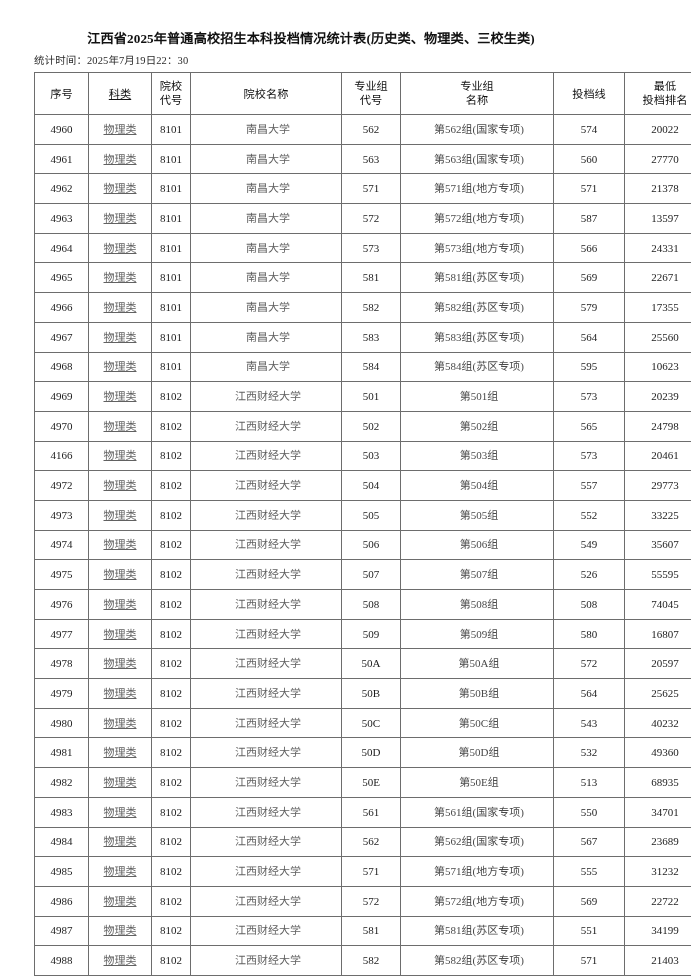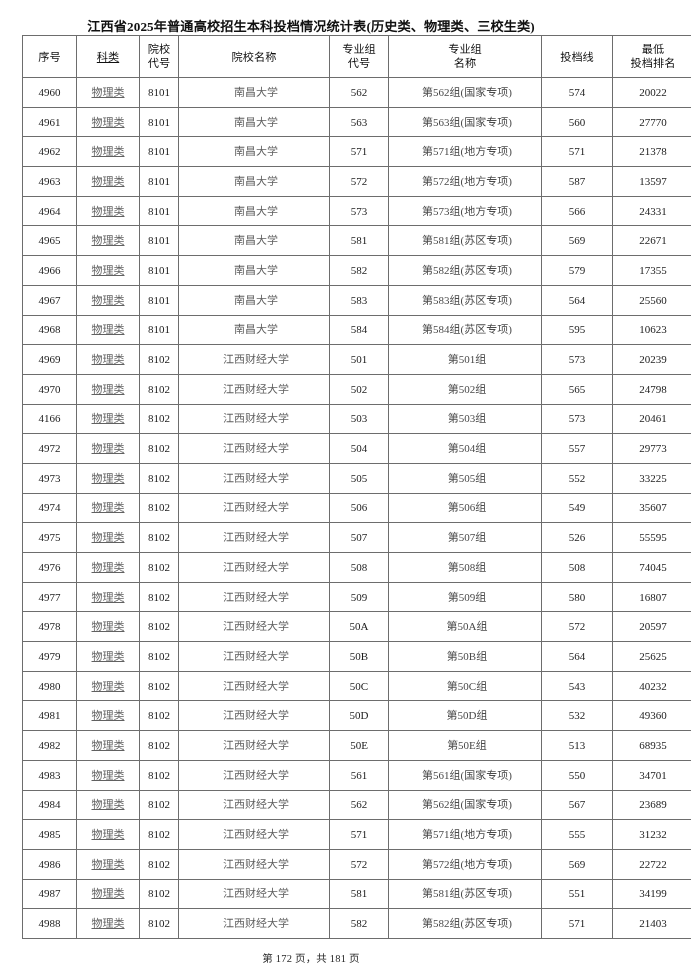--- a/index.html
+++ b/index.html
@@ -14,21 +14,21 @@
     font-family: "Liberation Serif", "DejaVu Serif", serif;
     color: #1a1a1a;
     -webkit-font-smoothing: antialiased;
     overflow: hidden;
   }
   .page {
     position: relative;
     width: 622px;
     height: 977px;
     box-sizing: border-box;
-    padding: 0;
+    padding: 12px;
   }
 
   
   .doc-title {
     text-align: center;
     font-size: 13.2px;
     font-weight: bold;
     letter-spacing: 0.1px;
     margin: 0;
     padding-top: 18px;
@@ -123,20 +123,21 @@
     white-space: nowrap;
   }
 </style>
 </head>
 <body>
 
 <div class="page">
 
   <h1 class="doc-title">江西省2025年普通高校招生本科投档情况统计表(历史类、物理类、三校生类)</h1>
 
+  <p class="doc-subtitle">统计时间：2025年7月19日22：30</p>
 
   <div class="table-wrap">
     <table class="stat-table">
       <thead>
         <tr>
           <th class="c-seq" title="序号">序号</th>
           <th class="c-category" title="科类">科类</th>
           <th class="c-instcode" title="院校代号">
               <span class="hdr-two-line">院校</span>
               <span class="hdr-two-line">代号</span>

